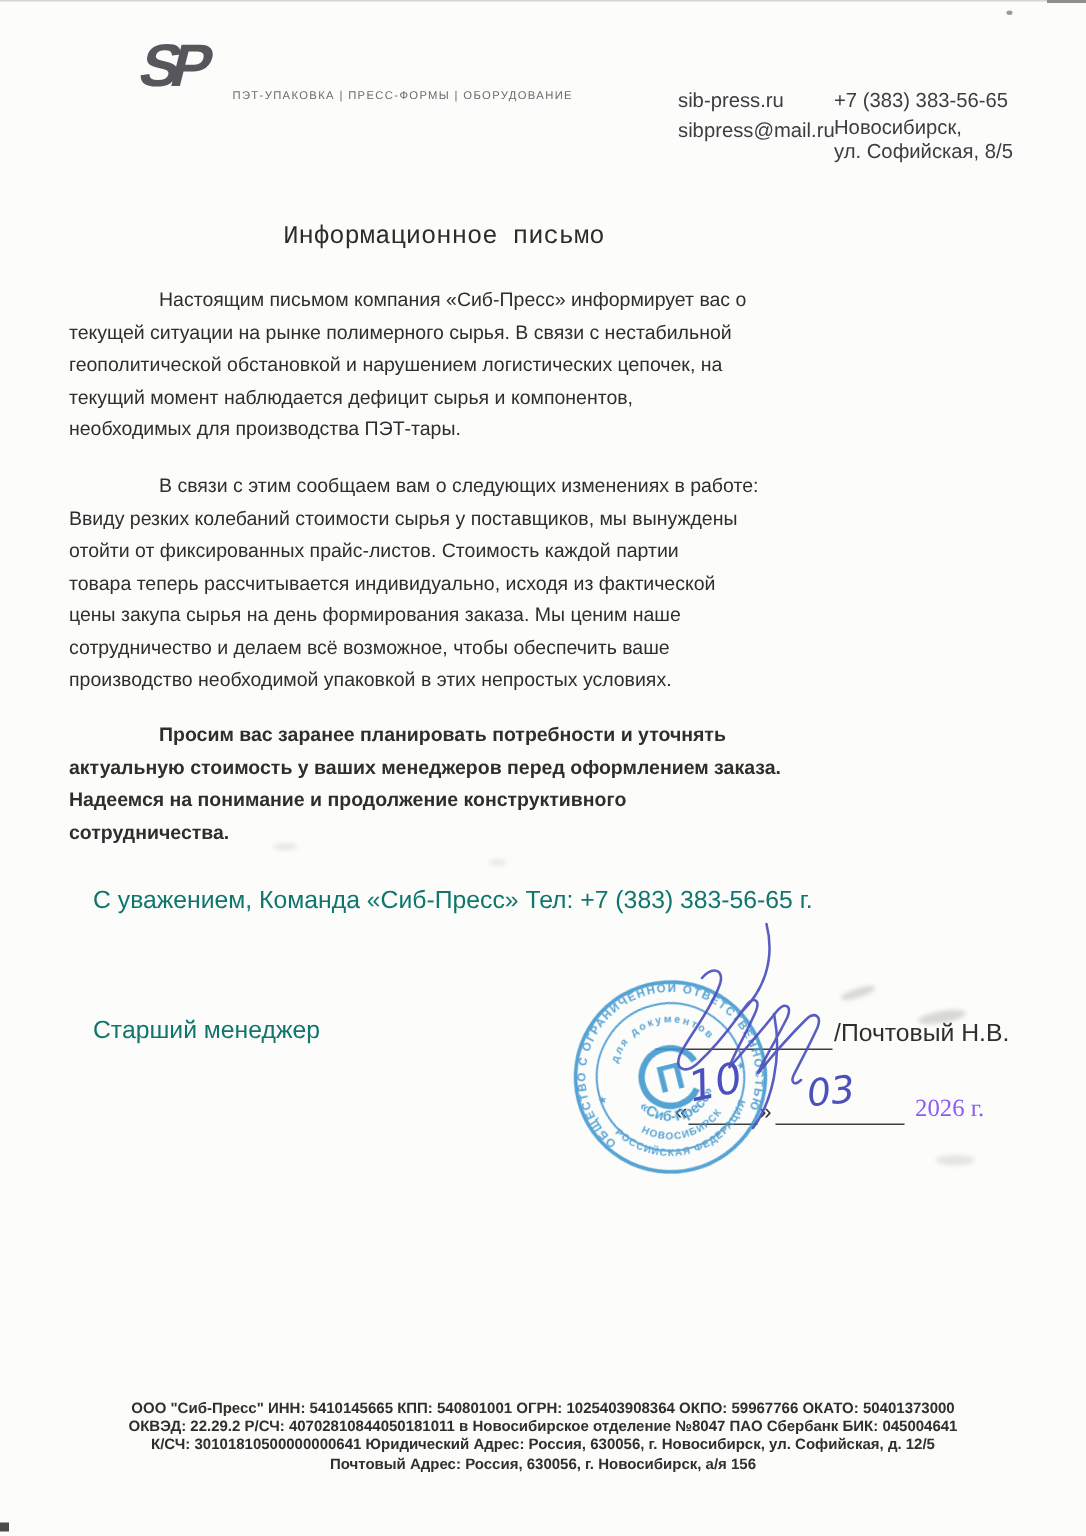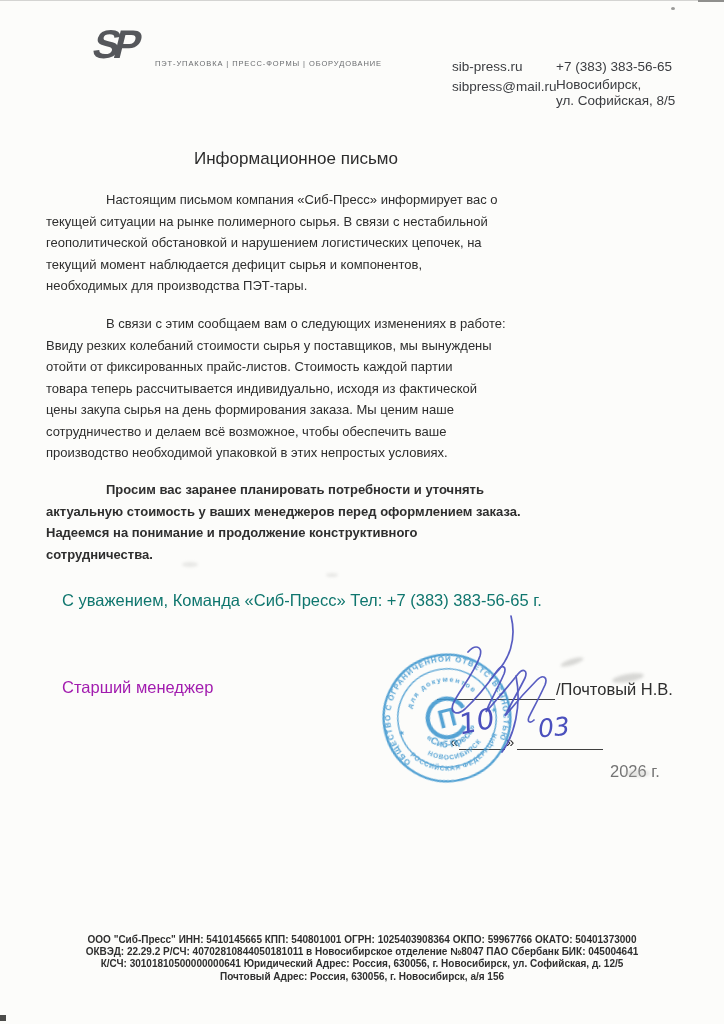--- a/index.html
+++ b/index.html
@@ -12,37 +12,37 @@
   #sp-mark{display:inline-block;transform:skewX(-14deg);font-weight:700;font-size:40px;
            letter-spacing:-6px;color:#55575b;line-height:40px;}
   #wordmark{left:152px;top:27px;font-weight:700;font-style:italic;font-size:29px;
             letter-spacing:1.5px;color:#515356;white-space:nowrap;}
   #tagline{left:155px;top:59px;font-size:7.5px;letter-spacing:.9px;color:#696b6e;white-space:nowrap;}
   .contact{font-size:13.5px;color:#3b3d41;line-height:20px;}
   #contact-left{left:452px;top:57px;}
   #contact-right{left:556px;top:57px;}
   #contact-right .addr{line-height:16px;}
   
-  #title{left:0;top:149px;width:592px;text-align:center;font-size:17px;font-weight:500;color:#2c2c2c;}
+  #title{left:0;top:149px;width:592px;text-align:center;font-size:17px;font-weight:500;color:#2c2c2c;font-family:Liberation Mono, monospace;}
   .para{left:46px;width:610px;font-size:13px;line-height:21.5px;color:#2e2e2e;
         white-space:pre-line;text-indent:60px;}
   #para-1{top:189px;}
   #para-2{top:313px;}
   #para-3{top:479px;font-weight:bold;}
   #signoff{left:62px;top:591px;font-size:16.5px;color:#0f766e;white-space:nowrap;}
-  #position{left:62px;top:678px;font-size:16.5px;color:#a21caf;text-align:right;}
+  #position{left:62px;top:678px;font-size:16.5px;color:#0f766e;text-align:right;}
   #signatory{left:556px;top:680px;font-size:16.5px;color:#2e2e2e;white-space:nowrap;}
   .rule{border-top:1.4px solid #3f3f3f;height:0;}
   #sig-rule{left:437px;top:699px;width:118px;}
   #date-rule-1{left:459px;top:749px;width:46px;}
   #date-rule-2{left:517px;top:749px;width:86px;}
   .quote{font-size:15px;color:#2e2e2e;}
   #q-open{left:450px;top:733px;}
   #q-close{left:506px;top:733px;}
-  #year{left:610px;top:762px;font-size:16.5px;color:#737373;white-space:nowrap;}
+  #year{left:610px;top:729px;font-size:16.5px;color:#8b5cf6;white-space:nowrap;font-family:Liberation Serif, serif;}
   
   #stamp{left:366px;top:637px;width:162px;height:162px;transform:rotate(-14deg);
          opacity:.88;filter:blur(.3px);}
   #stamp text{font-family:"Liberation Sans",sans-serif;fill:#3f97cf;}
   
   .hand{font-style:italic;color:#4b50bd;font-family:"DejaVu Sans",sans-serif;}
   #hand-day{left:459px;top:705px;font-size:28px;transform:rotate(-12deg);}
   #hand-month{left:538px;top:713px;font-size:25px;transform:rotate(-6deg);}
   #ink-svg{left:0;top:0;width:724px;height:1024px;pointer-events:none;}
   

